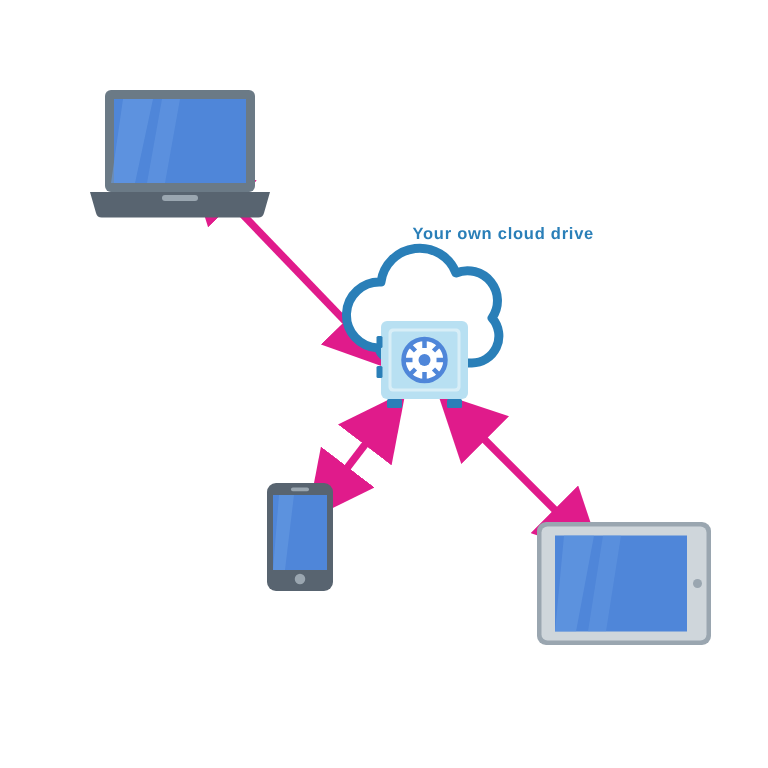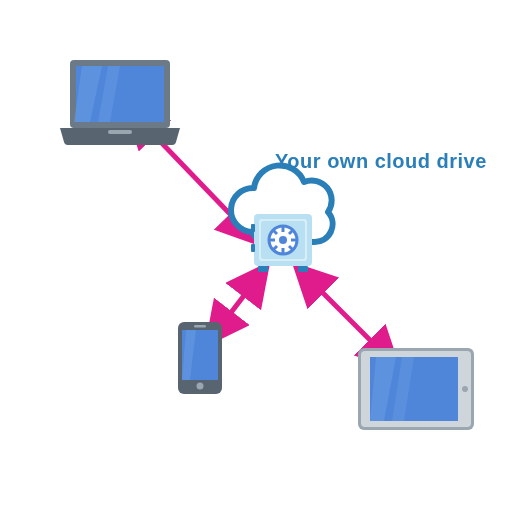--- a/index.html
+++ b/index.html
@@ -7,21 +7,21 @@
     width: 512px;
     height: 512px;
     background: #ffffff;
     position: relative;
     font-family: "Arial Black", Arial, sans-serif;
     overflow: hidden;
   }
   .label {
     position: absolute;
     color: #2a7fb8;
-    font-size: 20px;
+    font-size: 11px;
     font-weight: 900;
     letter-spacing: 0.5px;
     white-space: nowrap;
   }
   svg.canvas {
     position: absolute;
     top: 0; left: 0;
     width: 512px; height: 512px;
   }
 </style>

